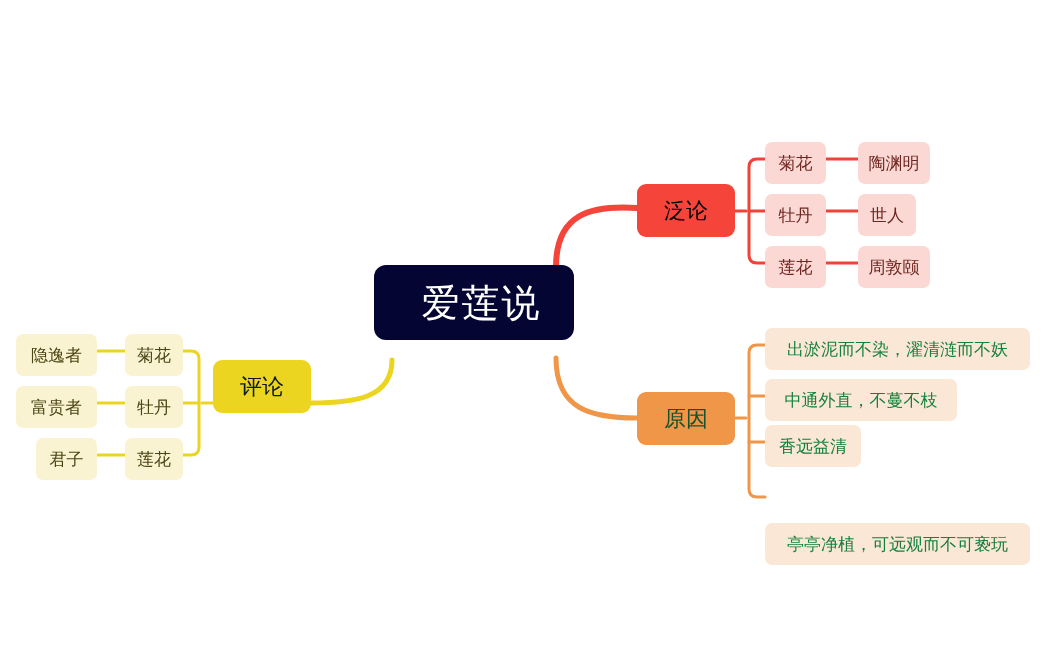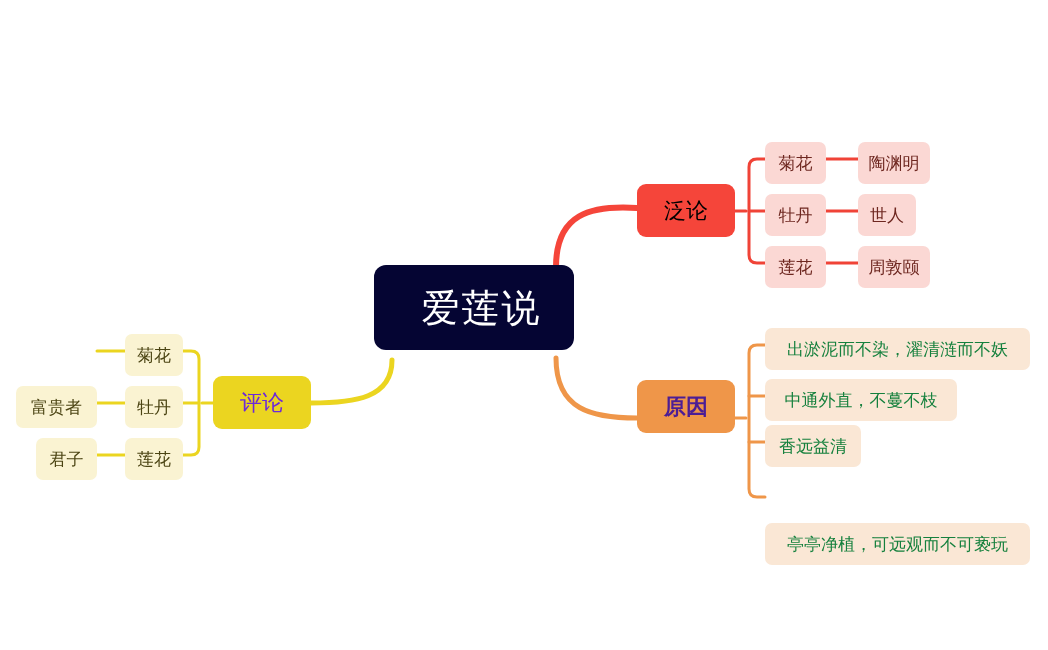--- a/index.html
+++ b/index.html
@@ -40,34 +40,34 @@
   
   .root {
     background: #050533;
     color: #ffffff;
     border-radius: 12px;
     font-size: 38px;
     letter-spacing: 2px;
     left: 374px;
     top: 265px;
     width: 200px;
-    height: 85px;
+    height: 75px;
     padding-left: 15px;
   }
 
   
   .topic {
     border-radius: 9px;
     font-size: 22px;
     height: 53px;
     width: 98px;
   }
   .topic-fanlun  { background: #F5453A; color: #000000; left: 637px; top: 184px; }
-  .topic-yuanyin { background: #EF9649; color: #4c1d95; left: 637px; top: 380px; font-weight: bold; }
-  .topic-pinglun { background: #EBD520; color: #6d28d9; left: 213px; top: 376px; text-align: right; }
+  .topic-yuanyin { background: #EF9649; color: #14532d; left: 637px; top: 392px; }
+  .topic-pinglun { background: #EBD520; color: #0f172a; left: 213px; top: 360px; text-align: right; }
 
   
   .leaf {
     font-size: 17px;
     height: 42px;
     border-radius: 7px;
     padding: 0 11px;
   }
   .leaf-red  { background: #FBD8D4; color: #6E2720; }
   .leaf-org  { background: #FAE7D5; color: #15803d; }
@@ -164,20 +164,23 @@
     <span>亭亭净植，可远观而不可亵玩</span>
   </div>
 
   <div class="node topic topic-pinglun">
     <span>评论</span>
   </div>
 
   <div class="node leaf leaf-yel" style="left:125px; top:334px; width:58px;">
     <span>菊花</span>
   </div>
+  <div class="node leaf leaf-yel" style="left:16px; top:334px; width:81px;">
+    <span>隐逸者</span>
+  </div>
 
   <div class="node leaf leaf-yel" style="left:125px; top:386px; width:58px;">
     <span>牡丹</span>
   </div>
   <div class="node leaf leaf-yel" style="left:16px; top:386px; width:81px;">
     <span>富贵者</span>
   </div>
 
   <div class="node leaf leaf-yel" style="left:125px; top:438px; width:58px;">
     <span>莲花</span>

